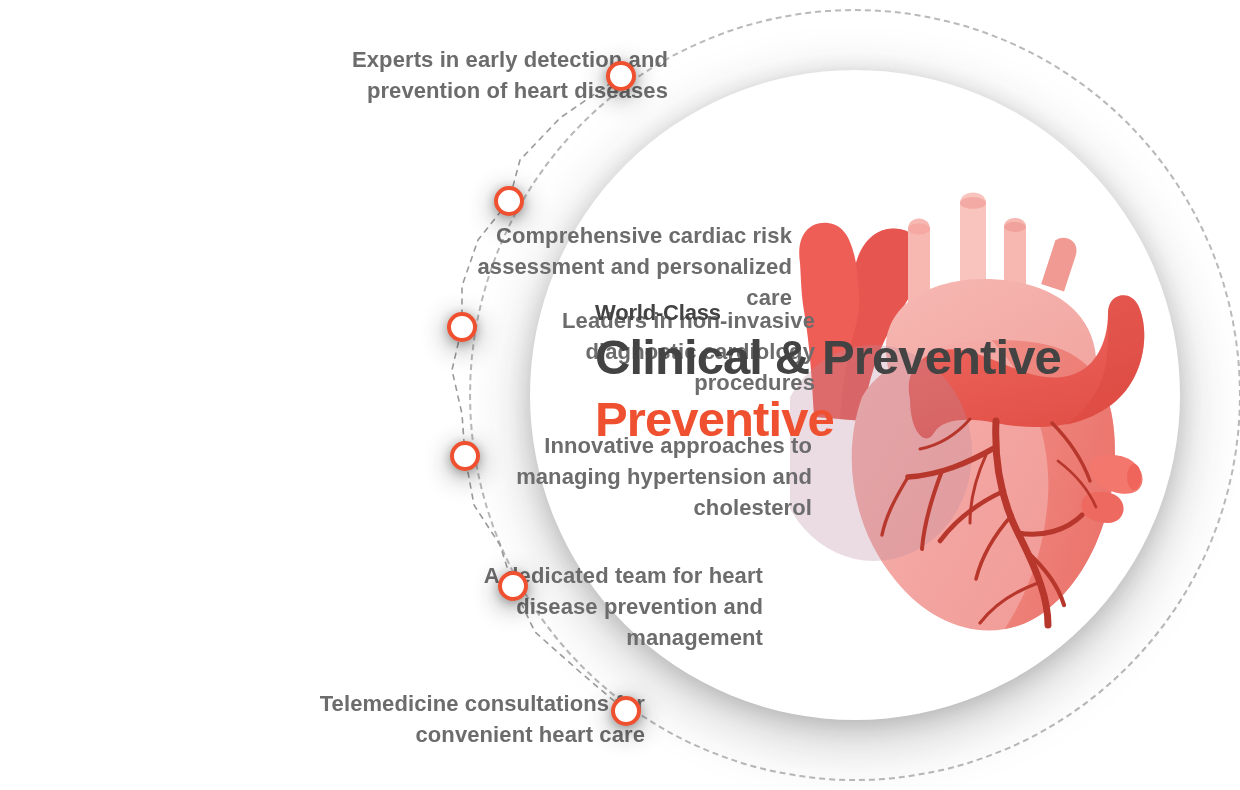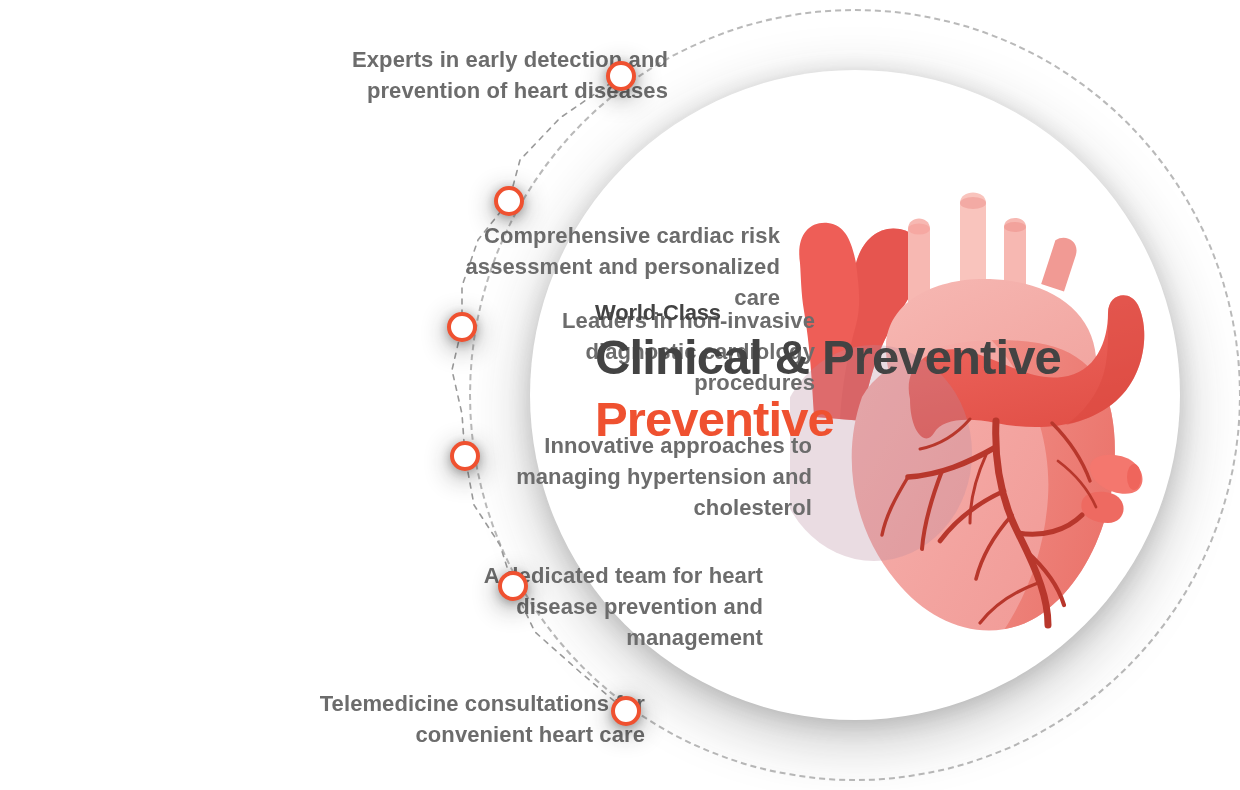--- a/index.html
+++ b/index.html
@@ -219,21 +219,21 @@
   <div class="headline" id="headline" style="left: 595px; top: 300px;">
     <div class="kicker">World-Class</div>
     <div class="main">Clinical &amp; Preventive</div>
     <div class="accent">Preventive</div>
   </div>
 
   <div id="features-layer">
       <div class="feature-label" style="right: 572px; top: 44px; width: 330px;">Experts in early detection and
 prevention of heart diseases</div>
       <div class="marker" style="left: 606px; top: 61px;"></div>
-      <div class="feature-label" style="right: 460px; top: 172px; width: 330px; margin-top: 48px;">Comprehensive cardiac risk
+      <div class="feature-label" style="right: 448px; top: 172px; width: 330px; margin-top: 48px;">Comprehensive cardiac risk
 assessment and personalized care</div>
       <div class="marker" style="left: 494px; top: 186px;"></div>
       <div class="feature-label" style="right: 425px; top: 305px; width: 300px;">Leaders in non-invasive
 diagnostic cardiology
 procedures</div>
       <div class="marker" style="left: 447px; top: 312px;"></div>
       <div class="feature-label" style="right: 428px; top: 430px; width: 320px;">Innovative approaches to
 managing hypertension and
 cholesterol</div>
       <div class="marker" style="left: 450px; top: 441px;"></div>

